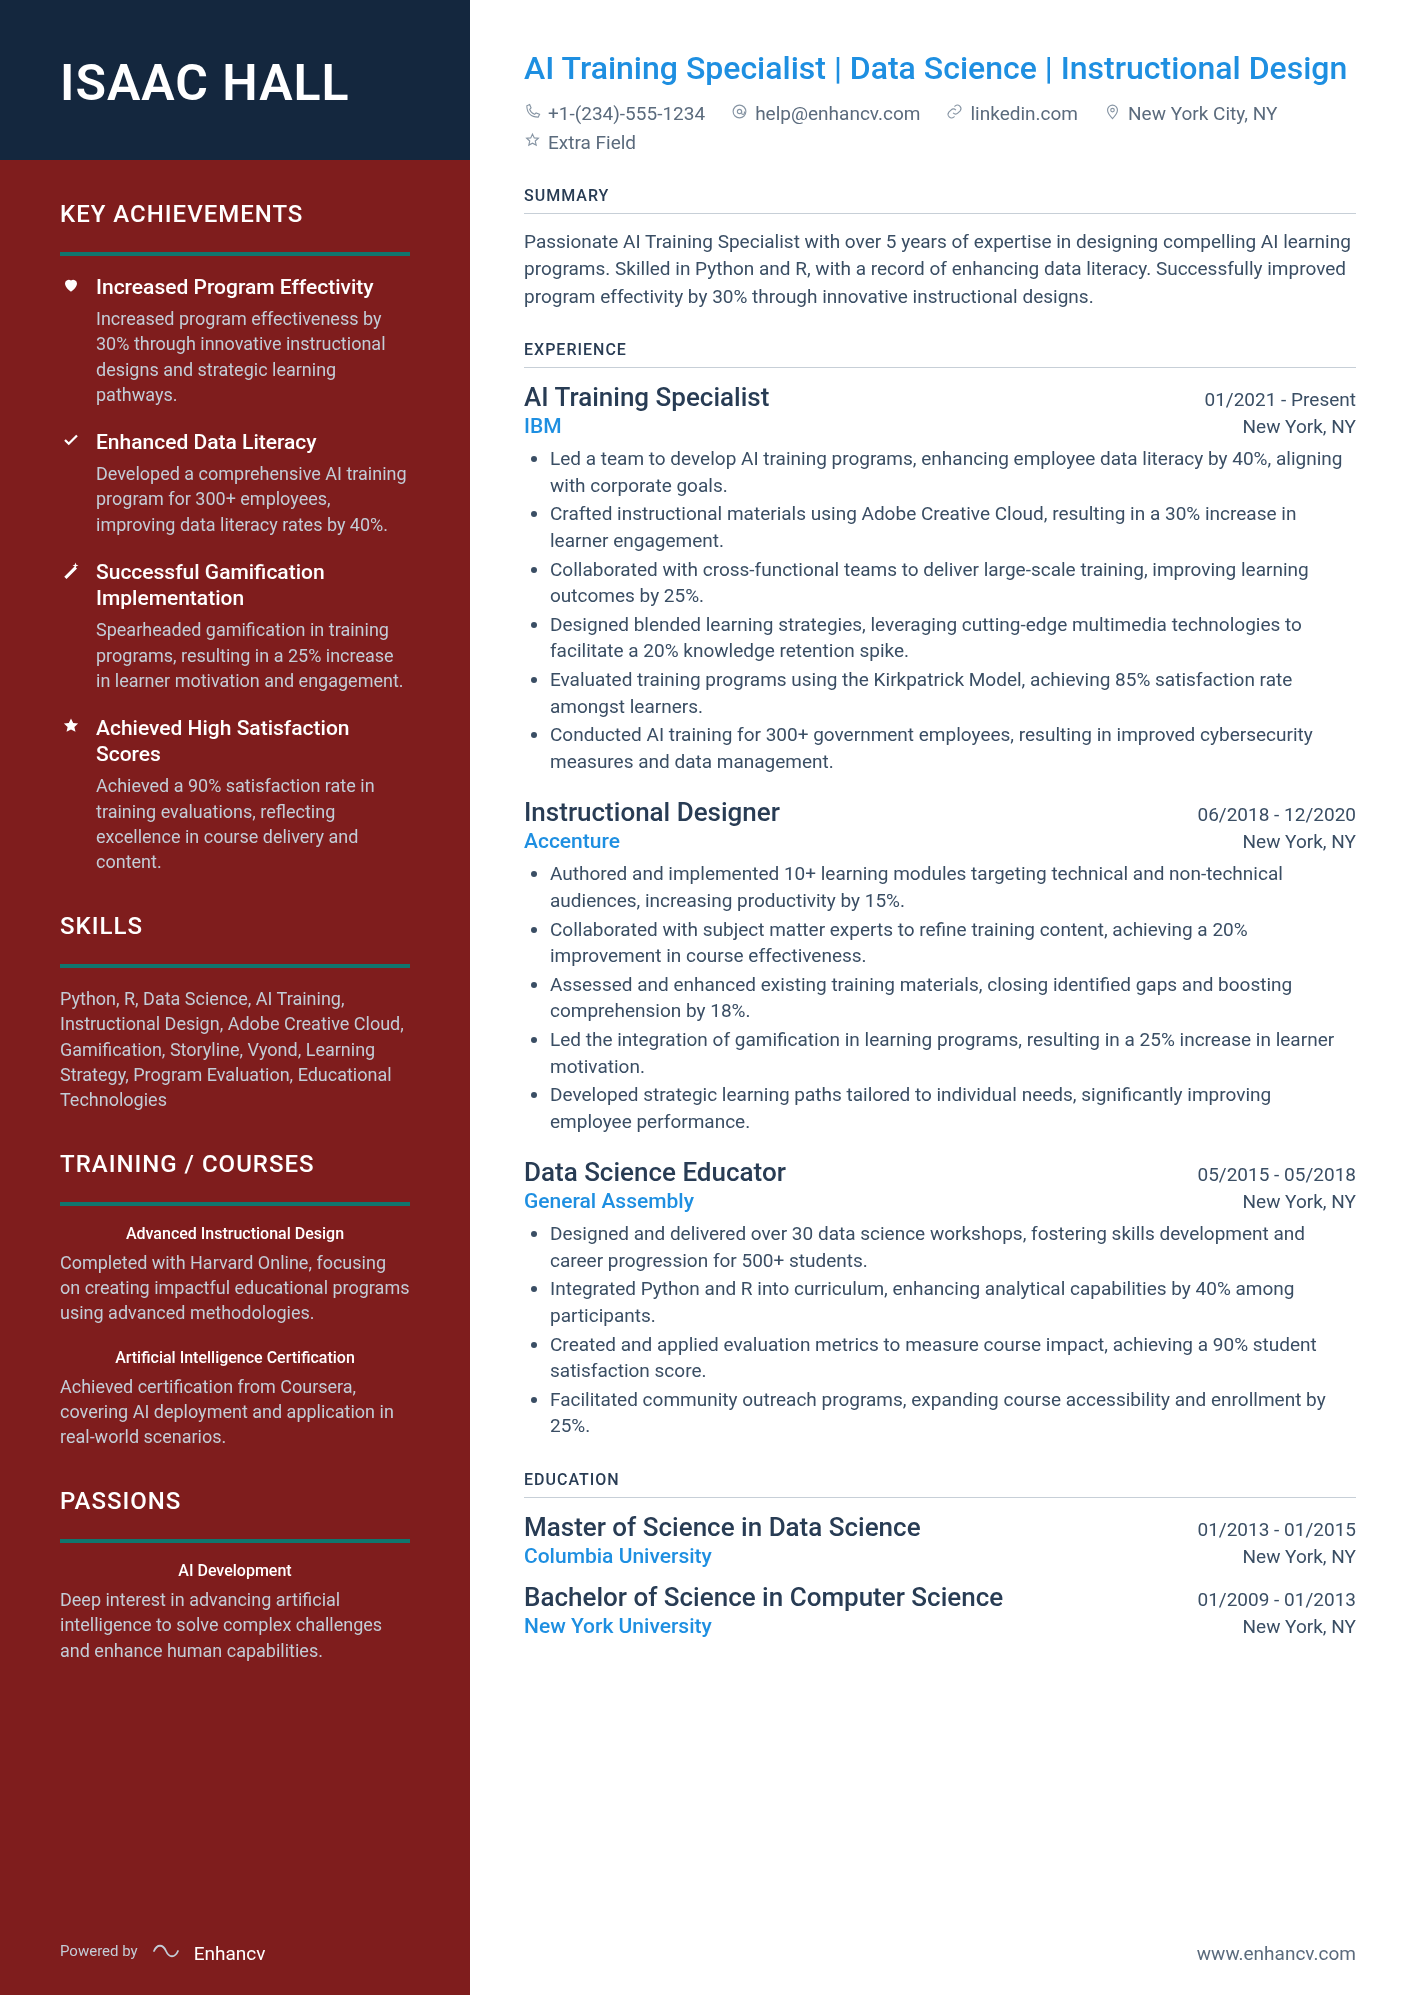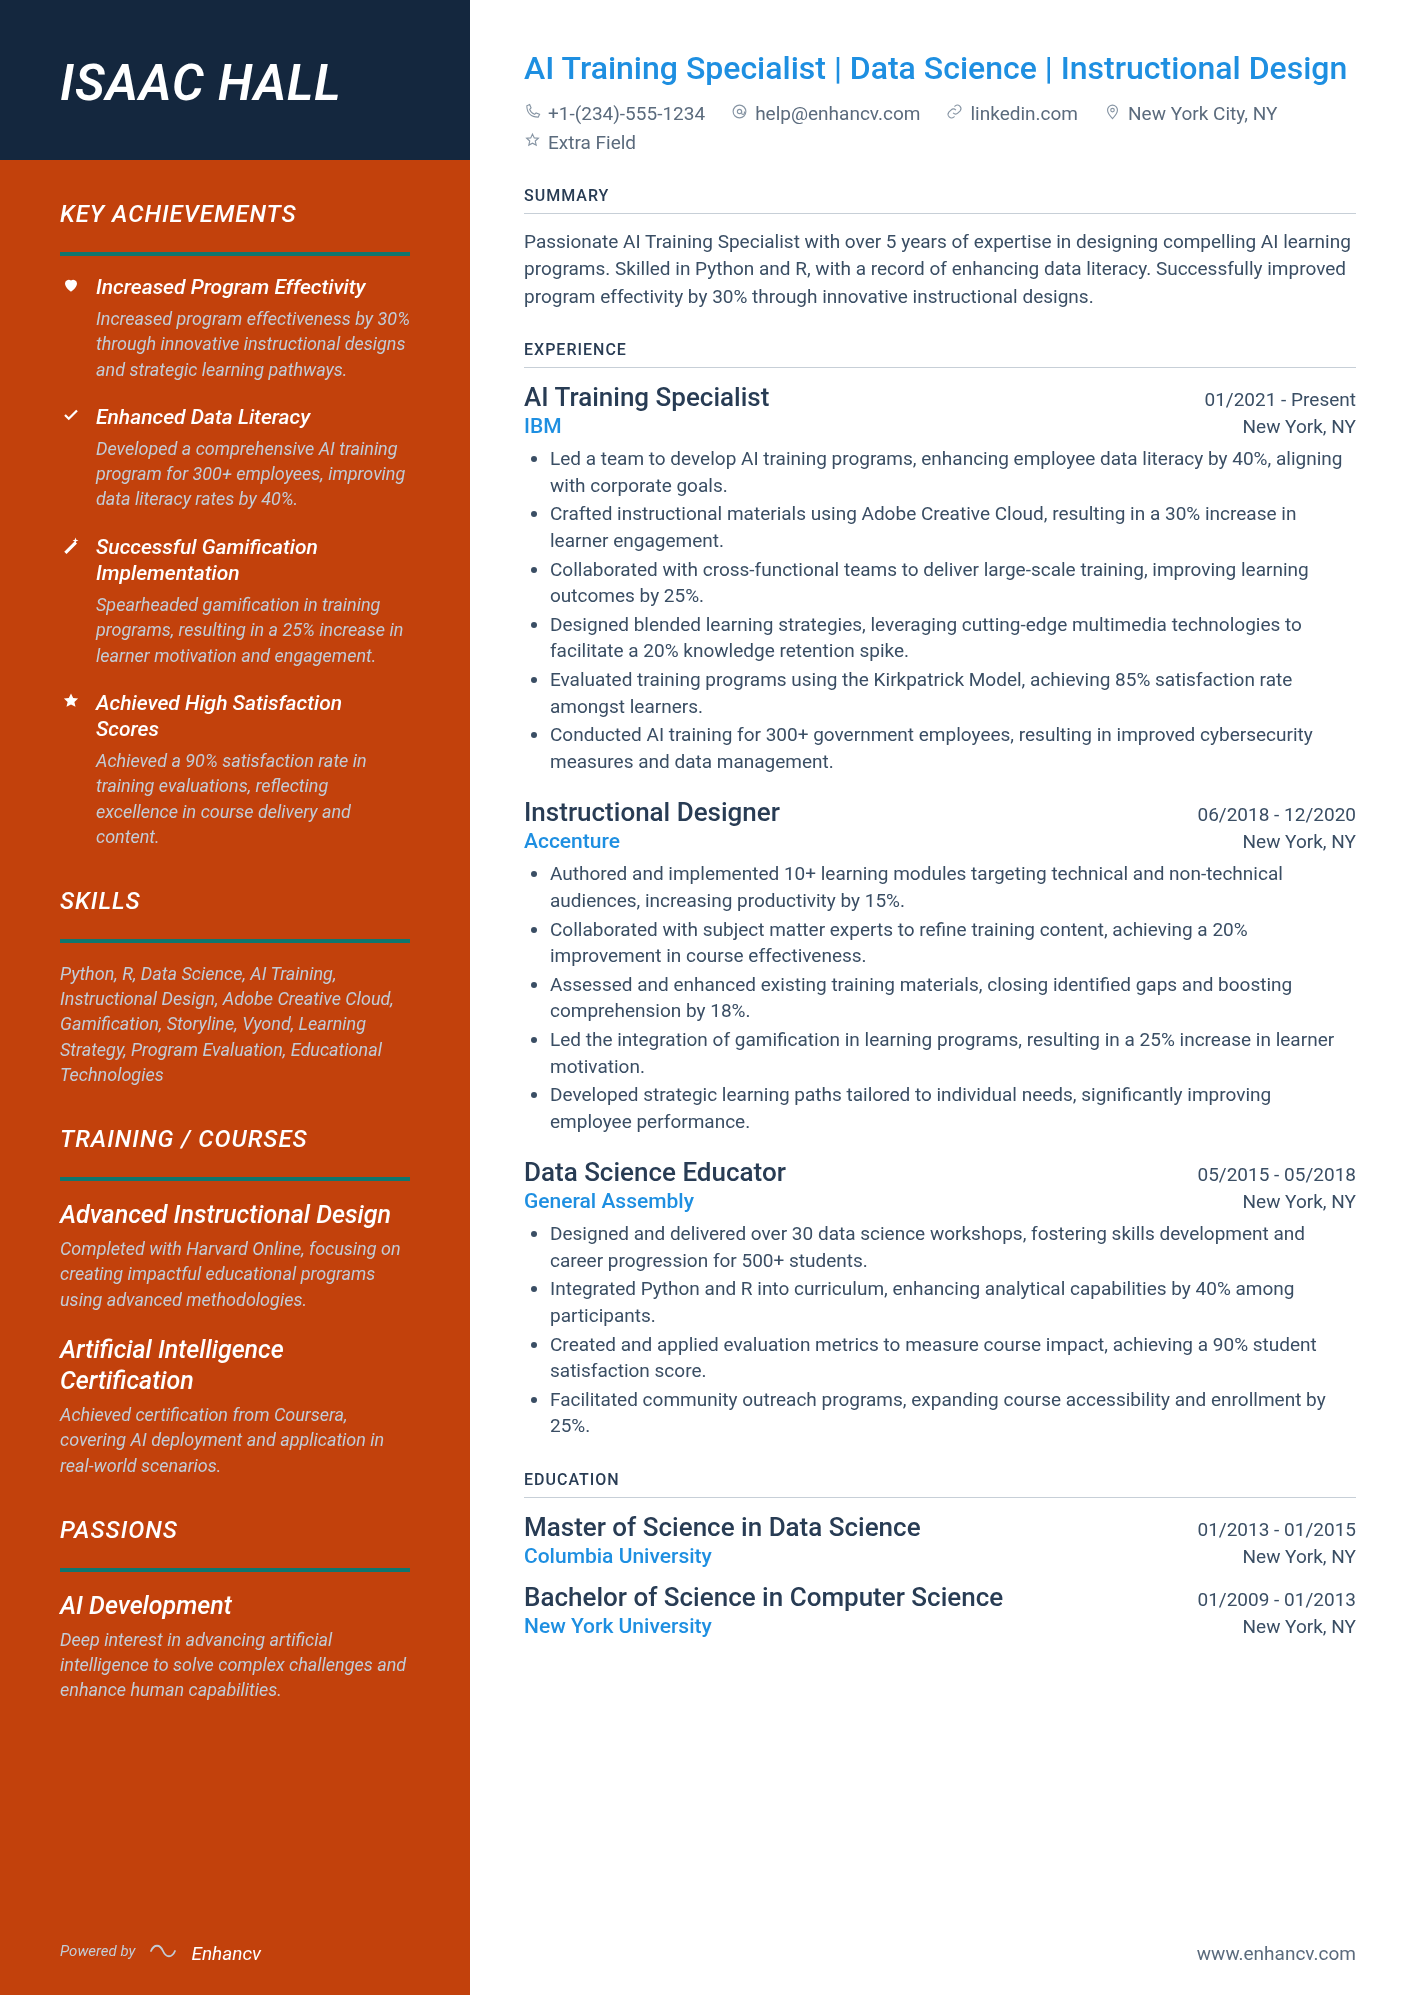--- a/index.html
+++ b/index.html
@@ -8,26 +8,25 @@
     background: #fff;
     color: #1a2b48;
     width: 1410px;
   }
   .page {
     display: flex;
     min-height: 1995px;
   }
   .sidebar {
     width: 470px;
-    background: #c2410c;
+    background: #7f1d1d;
     color: #fff;
     display: flex;
     flex-direction: column;
     position: relative;
-    font-style: italic;
   }
   .sidebar-header {
     background: #14273e;
     padding: 54px 60px 48px 60px;
   }
   .name {
     font-size: 50px;
     font-weight: 600;
     letter-spacing: 1px;
     color: #fff;
@@ -67,25 +66,26 @@
     line-height: 1.25;
     margin-bottom: 6px;
   }
   .ach-desc, .s-body, .course-desc, .passion-desc {
     font-size: 18px;
     color: #c3ccd6;
     line-height: 1.4;
   }
   .course-item, .passion-item { margin-bottom: 22px; }
   .course-title, .passion-title {
-    font-size: 25px;
+    font-size: 16px;
     font-weight: 500;
     color: #fff;
     line-height: 1.25;
     margin-bottom: 6px;
+    text-align: center;
   }
   .footer {
     position: absolute;
     bottom: 30px;
     left: 60px;
     display: flex;
     gap: 14px;
     color: #c3ccd6;
     font-size: 15px;
   }

